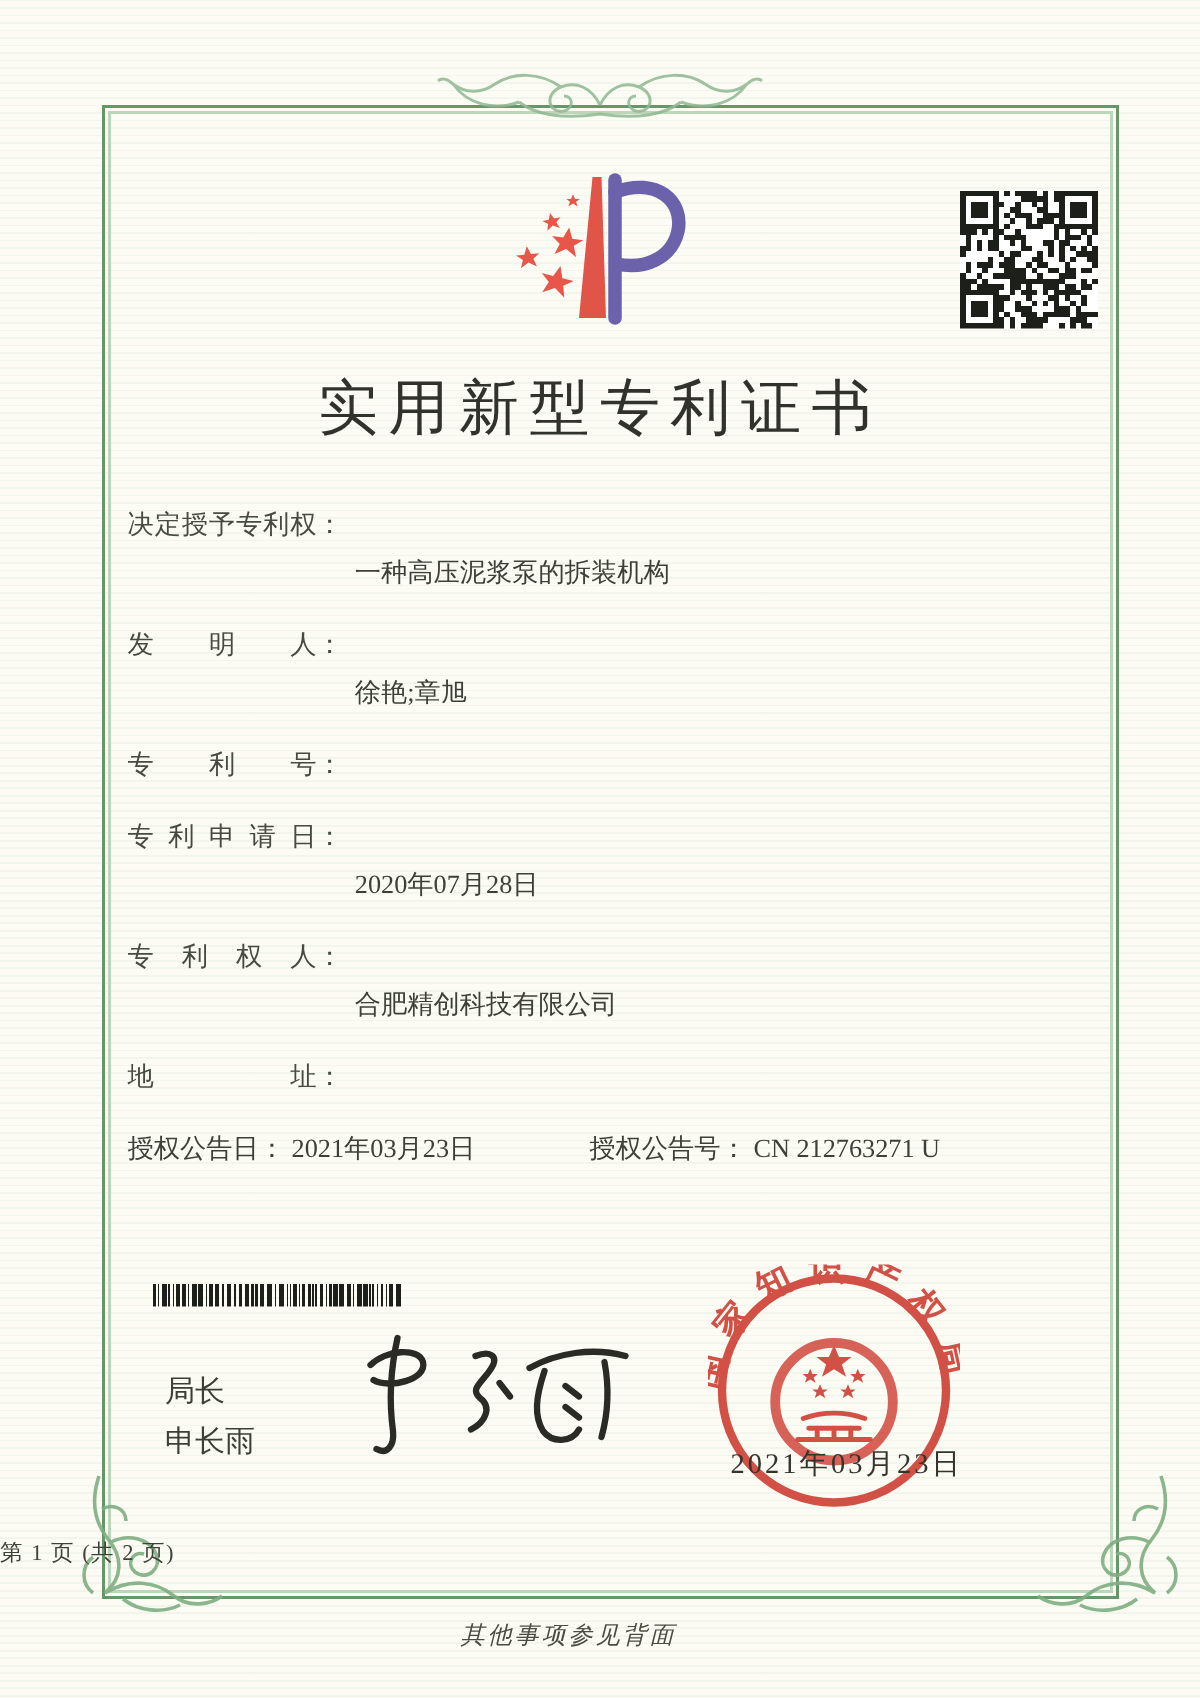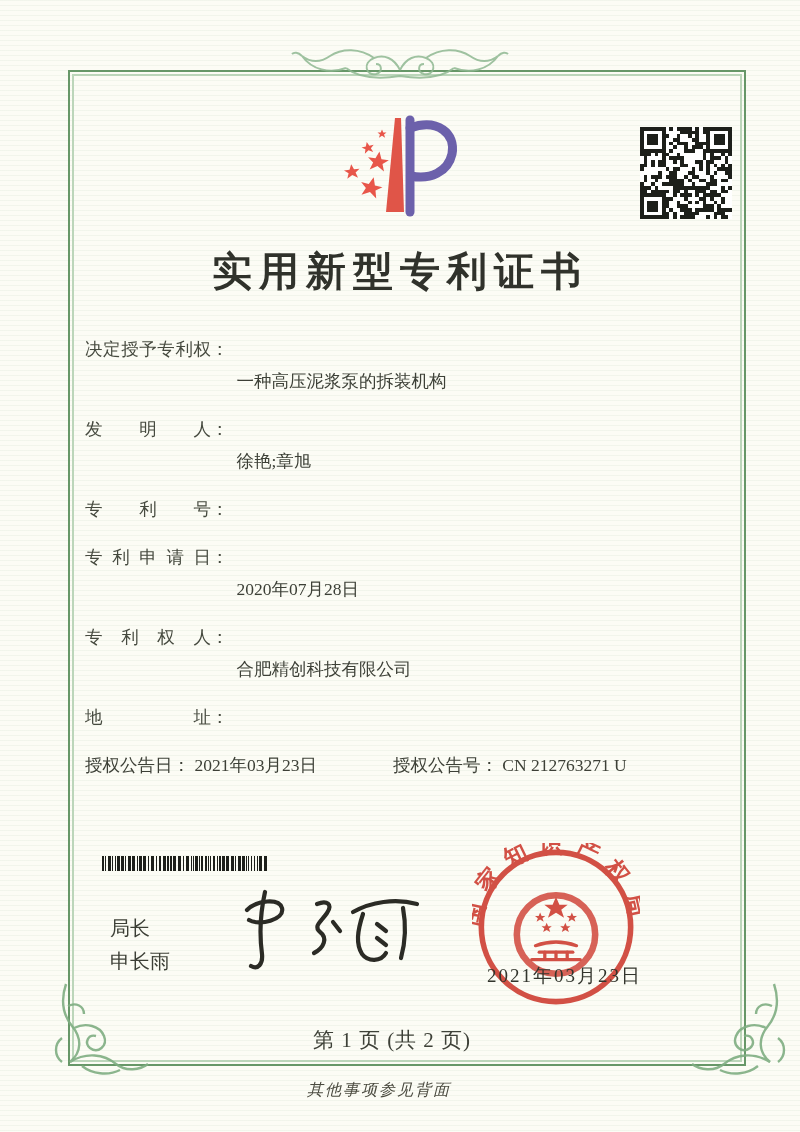--- a/index.html
+++ b/index.html
@@ -30,21 +30,21 @@
 
   .cert-no {
     position:absolute; left:95px; top:122px;
     font-size:17px; letter-spacing:3px; color:#3e4238;
   }
   .logo { position:absolute; left:338px; top:112px; }
   .qr   { position:absolute; left:640px; top:127px; width:92px; height:92px; }
 
   .title {
     position:absolute; left:0; top:244px; width:800px; text-align:center;
-    font-size:40px; font-weight:bold; letter-spacing:7px; color:#30322b;
+    font-size:40px; font-weight:normal; letter-spacing:7px; color:#30322b;
   }
 
   .fields { position:absolute; left:85px; top:336px; width:632px; font-size:17.5px; color:#3d4037; }
   .f-row { margin-bottom:21px; line-height:27px; display:flex; align-items:flex-start; }
   .f-label { display:inline-block; width:126px; text-align:justify; text-align-last:justify; flex:none; color:#464a3f; }
   .f-colon { flex:none; color:#464a3f; }
   .f-value { margin-left:8px; max-width:480px;margin-top:32px; }
   .grant-row { display:flex; margin-top:20px; line-height:27px; }
   .grant-right { margin-left:76px; }
 
@@ -60,22 +60,22 @@
   .officer { position:absolute; left:110px; top:912px; font-size:20px; color:#3c3f36; line-height:33px; }
   .signature { position:absolute; left:225px; top:880px; }
 
   .seal { position:absolute; left:472px; top:843px; width:168px; height:168px; opacity:0.93; }
   .seal-date {
     position:absolute; left:487px; top:963px; font-size:19px; letter-spacing:2px;
     color:#33352d; z-index:3;
   }
 
   .page-no {
-    position:absolute; left:0; top:1026px; width:784px; text-align:center;
-    font-size:21px; letter-spacing:1px; color:#3e4138;
+    position:absolute; left:0; top:1026px; width:784px; 
+    font-size:15px; letter-spacing:1px; color:#3e4138;
   }
   .back-note {
     position:absolute; left:17px; top:1080px; width:724px; text-align:center;
     font-size:16px; font-style:italic; letter-spacing:2px; color:#4b4b40;
   }
 </style>
 </head>
 <body>
 
 <div class="page">

